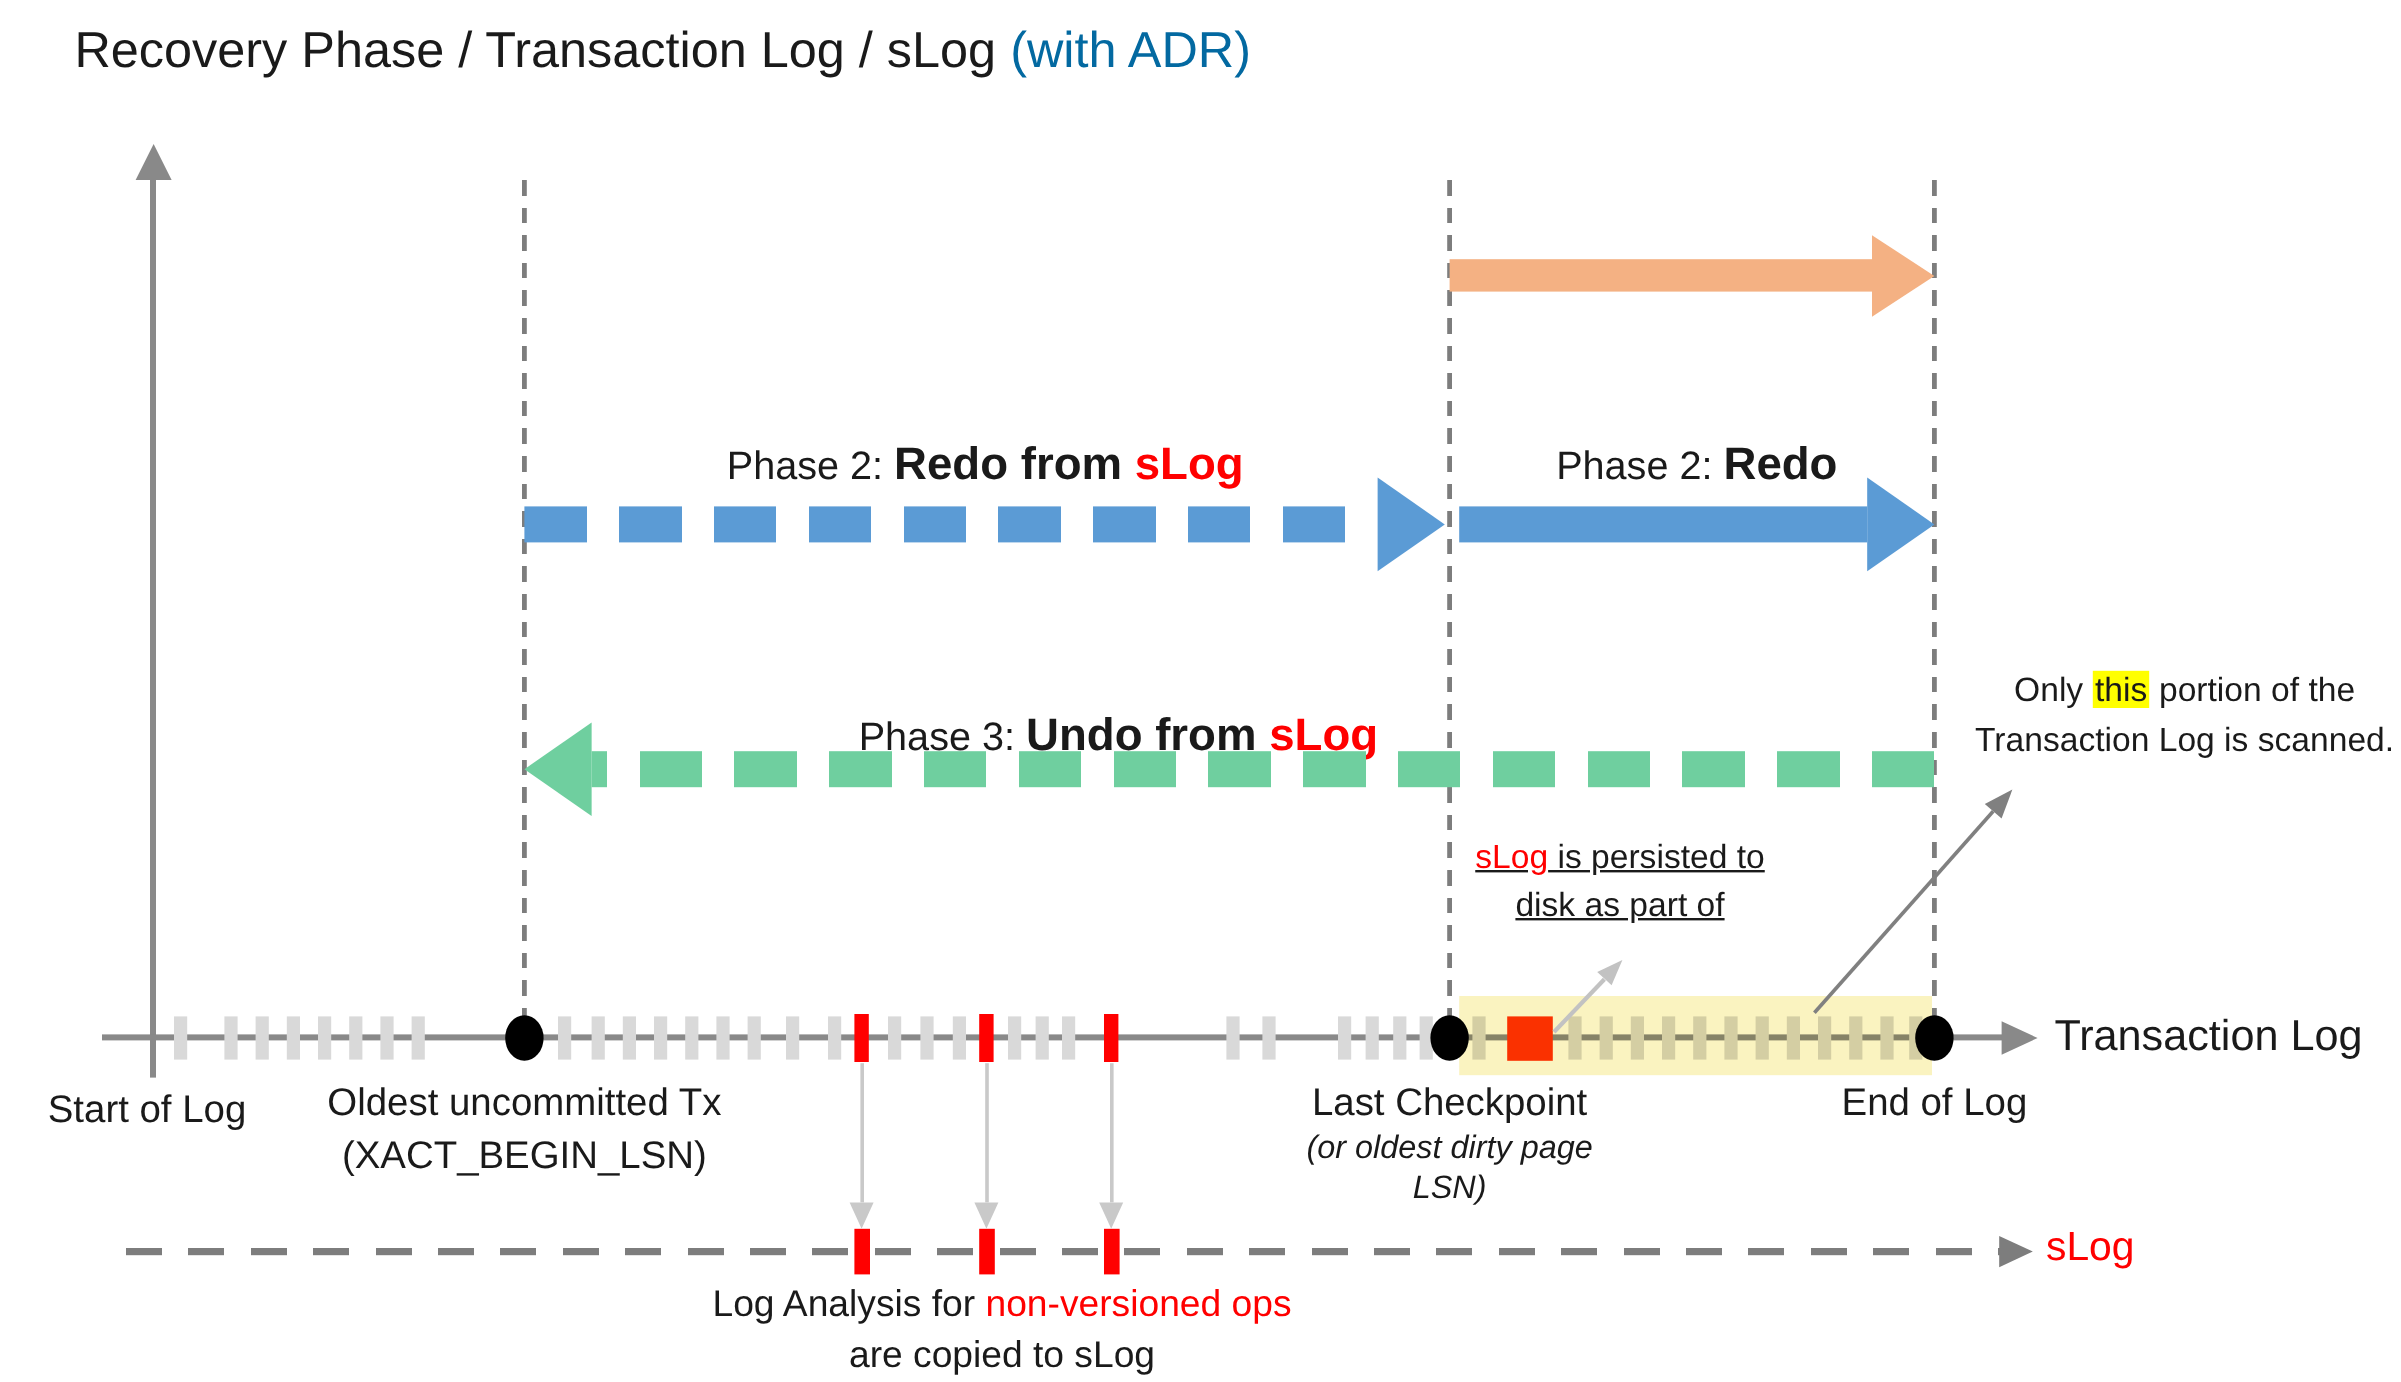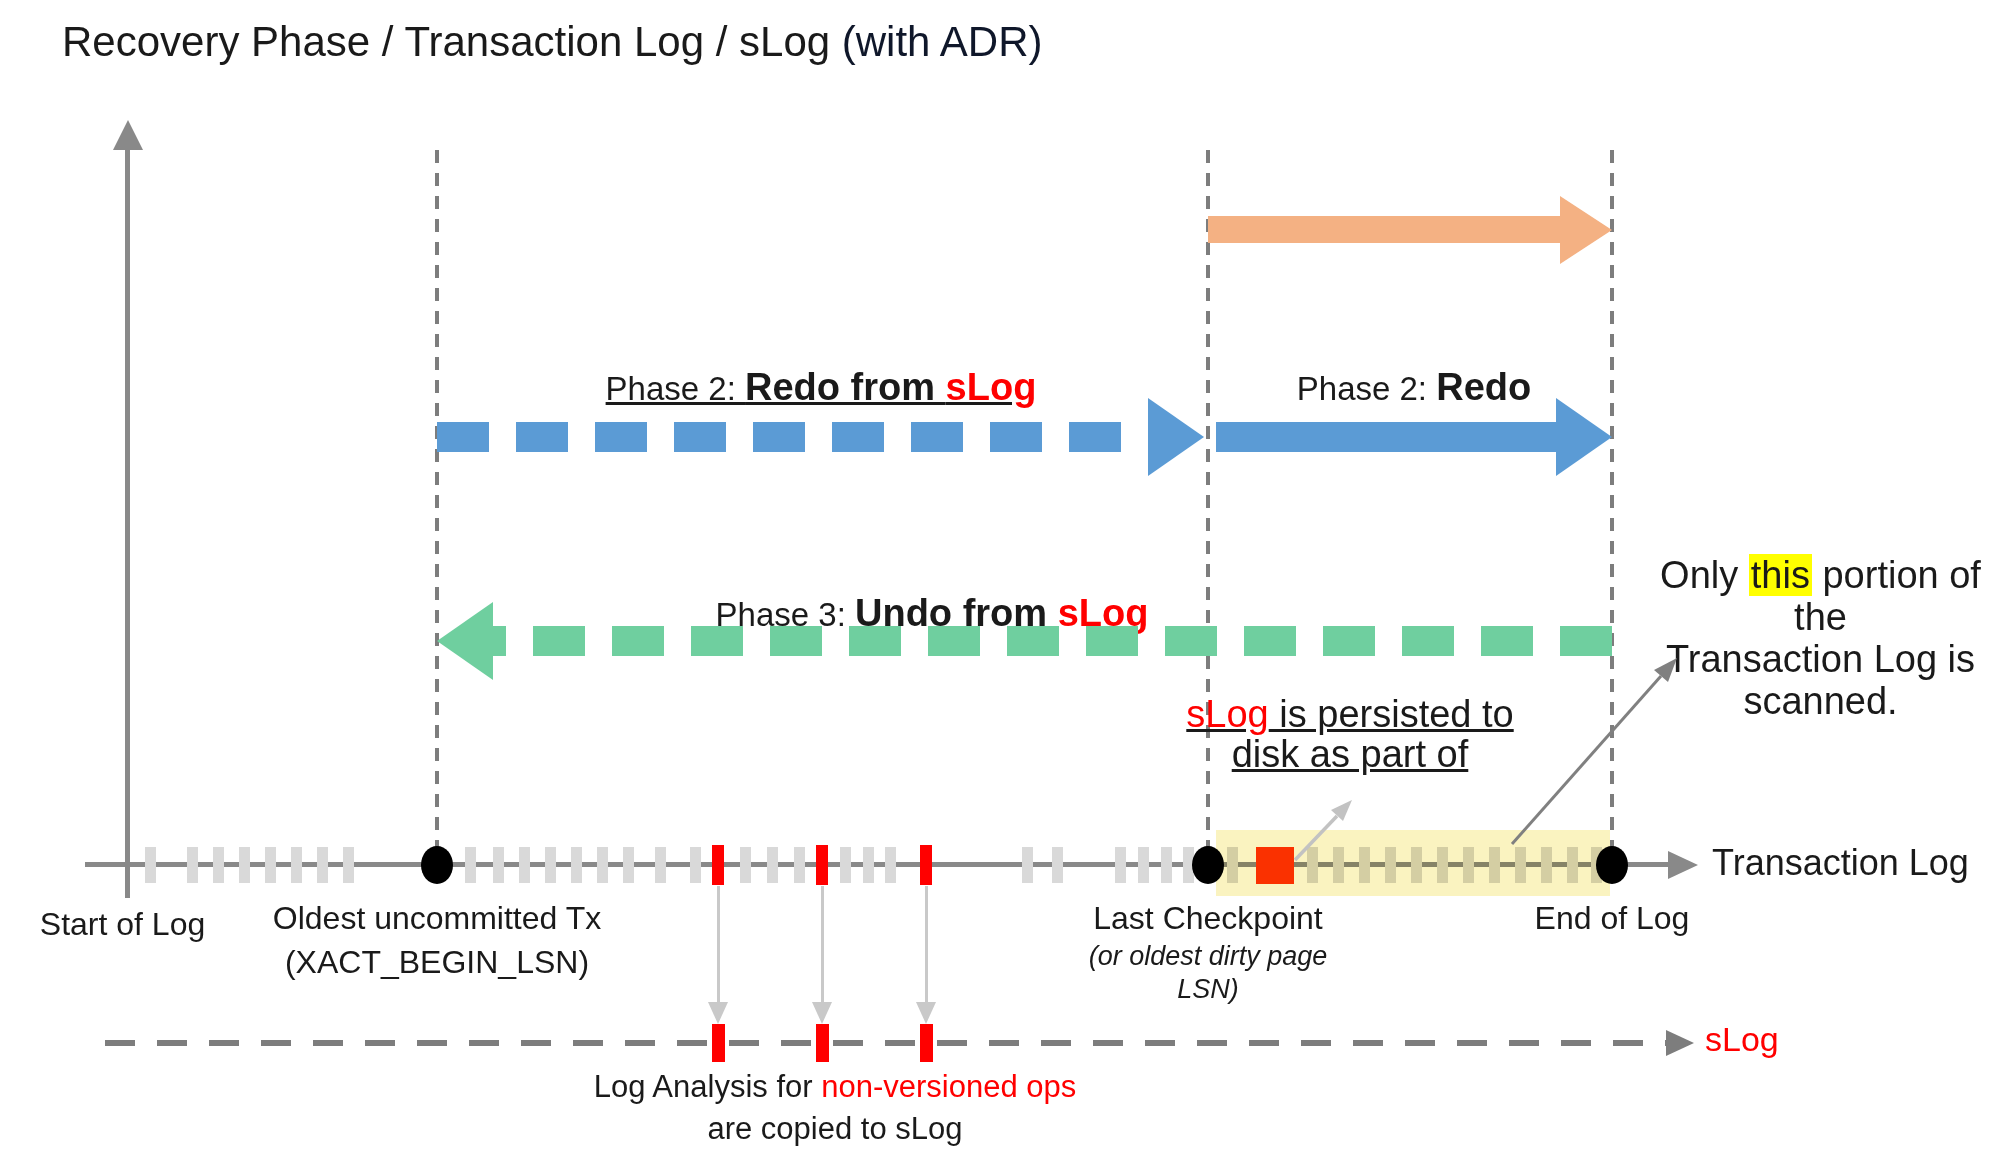--- a/index.html
+++ b/index.html
@@ -3,34 +3,34 @@
 <meta charset="utf-8">
 <style>
   html,body{margin:0;padding:0;background:#ffffff;}
   #canvas{
     position:relative;width:2001px;height:1152px;background:#ffffff;overflow:hidden;
     font-family:"Liberation Sans",sans-serif;color:#1a1a1a;
   }
   .abs{position:absolute;}
   
   #title{left:62px;top:18px;font-size:42px;letter-spacing:0;}
-  #title .green{color:#0f172a;}
+  #title .green{color:#0369a1;}
   
   #vaxis{left:125px;top:146px;width:5px;height:752px;background:#898989;}
   #vaxis-head{left:113px;top:120px;width:0;height:0;border-left:15px solid transparent;border-right:15px solid transparent;border-bottom:30px solid #898989;}
   #hline{left:85px;top:862px;width:1585px;height:5px;background:#898989;}
   #hline-head{left:1668px;top:851px;width:0;height:0;border-top:14px solid transparent;border-bottom:14px solid transparent;border-left:30px solid #898989;}
   
   .vdash{width:4px;top:150px;height:730px;background:repeating-linear-gradient(180deg,#7d7d7d 0 13px,transparent 13px 23px);}
   
   .phase-label{font-size:33px;text-align:center;white-space:nowrap;}
   .phase-label b{font-size:38px;}
   .phase-label .red{color:#FF0000;}
   #p1-label{left:1206px;width:404px;top:162px;}
-  #p2s-label{left:437px;width:768px;top:366px;text-decoration:underline;}
+  #p2s-label{left:437px;width:768px;top:366px;}
   #p2-label{left:1216px;width:396px;top:366px;text-align:center;}
   #p3-label{left:437px;width:990px;top:574px;margin-top:18px;}
   
   #p1-shaft{left:1208px;top:216px;width:352px;height:27px;background:#F4B183;}
   #p1-head{left:1560px;top:196px;border-top:34px solid transparent;border-bottom:34px solid transparent;border-left:52px solid #F4B183;}
   #p2s-shaft{left:437px;top:422px;width:712px;height:30px;background:repeating-linear-gradient(90deg,#5B9BD5 0 52px,transparent 52px 79px);}
   #p2s-head{left:1148px;top:398px;border-top:39px solid transparent;border-bottom:39px solid transparent;border-left:56px solid #5B9BD5;}
   #p2-shaft{left:1216px;top:422px;width:340px;height:30px;background:#5B9BD5;}
   #p2-head{left:1556px;top:398px;border-top:39px solid transparent;border-bottom:39px solid transparent;border-left:56px solid #5B9BD5;}
   #p3-head{left:437px;top:602px;border-top:39px solid transparent;border-bottom:39px solid transparent;border-right:56px solid #6FCF9F;}
@@ -50,21 +50,21 @@
   #lbl-end{left:1512px;width:200px;top:896px;}
   #lbl-txlog{left:1712px;top:842px;font-size:36px;white-space:nowrap;}
   
   #slog-line{left:105px;top:1040px;width:1563px;height:6px;background:repeating-linear-gradient(90deg,#7d7d7d 0 30px,transparent 30px 52px);}
   #slog-head{left:1666px;top:1030px;border-top:13px solid transparent;border-bottom:13px solid transparent;border-left:28px solid #7d7d7d;}
   #lbl-slog{left:1705px;top:1020px;font-size:34px;color:#FF0000;white-space:nowrap;}
   .slog-tick{position:absolute;top:1024px;width:13px;height:38px;background:#FF0000;}
   .conn-line{position:absolute;top:886px;width:3px;height:116px;background:#C9C9C9;}
   .conn-head{position:absolute;top:1002px;width:0;height:0;border-left:10px solid transparent;border-right:10px solid transparent;border-top:22px solid #C9C9C9;}
   
-  .note{font-size:38px;text-align:center;line-height:42px;}
+  .note{font-size:28px;text-align:center;line-height:42px;}
   #note-scan{left:1640px;width:361px;top:554px;}
   #note-scan mark{background:#FFFF00;color:#1a1a1a;padding:0 2px;}
   #note-persist{left:1185px;width:330px;top:694px;line-height:40px;text-decoration:underline;}
   .red-text{color:#FF0000;}
   #note-copy{left:535px;width:600px;top:1066px;font-size:31px;line-height:42px;}
   #svg-overlay{left:0;top:0;pointer-events:none;}
 </style>
 </head>
 <body>
 

